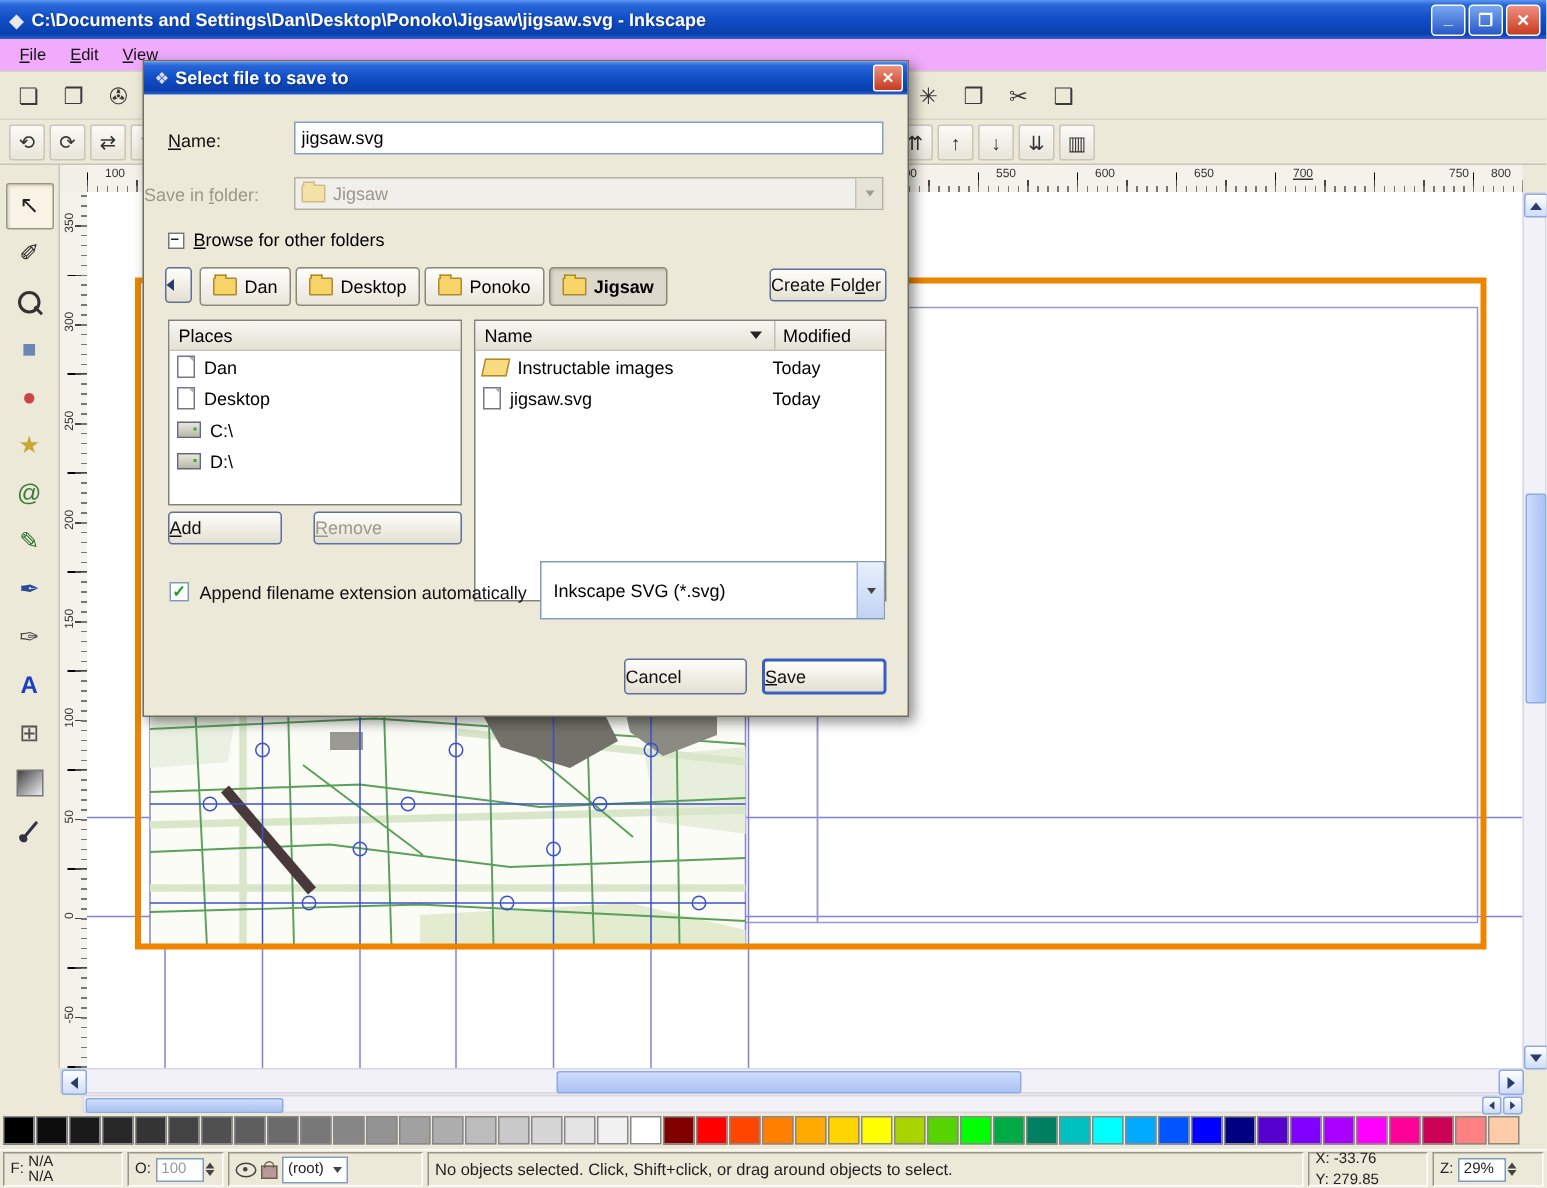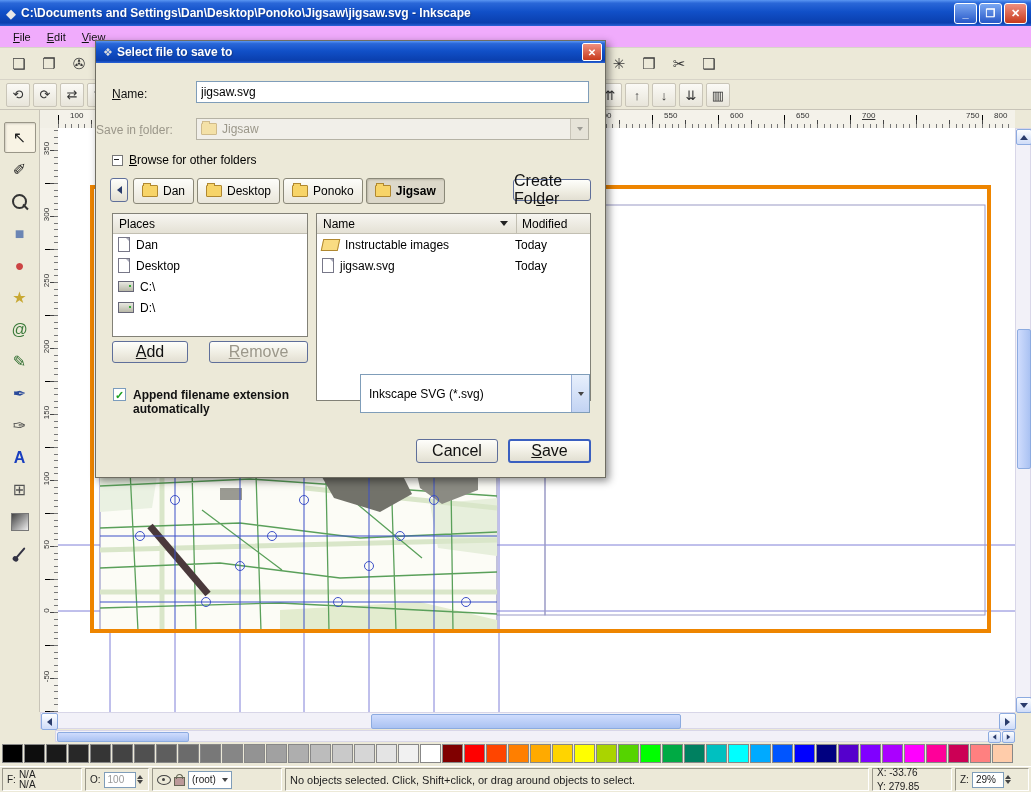--- a/index.html
+++ b/index.html
@@ -111,21 +111,21 @@
     font-size:12px;padding:2px 4px;box-sizing:border-box;}
   .xcombo{position:absolute;border:1px solid #b5b2a5;background:#f1efe9;display:flex;align-items:center;box-sizing:border-box;padding-left:4px;gap:5px;}
   .xcombo .arrowbox{margin-left:auto;width:17px;align-self:stretch;background:#e6e3d8;border-left:1px solid #c8c4b8;
     display:flex;align-items:center;justify-content:center;}
   .combo-live{border:1px solid #7f9db9;background:#fff;}
   .combo-live .arrowbox{background:linear-gradient(#e8f0fc,#c2d3f3);border-left:1px solid #9ab0d8;}
   .expander{position:absolute;display:flex;align-items:center;gap:6px;}
   .expbox{width:9px;height:9px;border:1px solid #777;background:#fff;position:relative;display:inline-block;}
   .expbox::after{content:"";position:absolute;left:1px;top:3px;width:5px;height:1px;background:#222;}
   .xbtn{border:1px solid #5f6f9a;border-radius:3px;background:linear-gradient(#fefefb,#eeece1 60%,#e2dfd2);
-    font-family:"Liberation Sans",sans-serif;font-size:16px;color:#111;display:flex;align-items:center;justify-content:center;gap:5px;box-sizing:border-box;}
+    font-family:"Liberation Sans",sans-serif;font-size:12px;color:#111;display:flex;align-items:center;justify-content:flex-start;gap:5px;box-sizing:border-box;}
   .crumb{height:24px;padding:0 8px;border:1px solid #8a8878;border-radius:3px;background:linear-gradient(#fdfdfa,#e9e6da);
     display:flex;align-items:center;gap:5px;font-size:12px;}
   .crumb-active{font-weight:bold;background:#dcd8ca;box-shadow:inset 1px 1px 2px #b8b4a4;}
   .pane{position:absolute;border:1px solid #828177;background:#fff;box-sizing:border-box;overflow:hidden;}
   .pane-header{height:20px;background:linear-gradient(#f7f6f1,#e4e1d5);border-bottom:1px solid #c2bfb2;
     display:flex;align-items:center;padding:0 6px;font-size:12px;box-sizing:border-box;}
   .place-row,.file-row{height:21px;display:flex;align-items:center;gap:6px;padding:0 5px;font-size:12px;}
   .fname{flex:1;}
   .fmod{width:70px;flex:0 0 auto;}
   .col-name{flex:1;display:flex;align-items:center;gap:21px;}
@@ -550,21 +550,21 @@
           </div>
           <div class="file-row">
             <span class="ic-file"></span>
             <span class="fname">jigsaw.svg</span>
             <span class="fmod">Today</span>
           </div>
         </div>
     </div>
 
     <span class="xp-check" style="left:17px;top:347px;">✓</span>
-    <span class="dlg-label" style="left:37px;top:347px;width:220px;font-weight:bold;">Append filename extension automatically</span>
+    <span class="dlg-label" style="left:37px;top:347px;width:220px;">Append filename extension automatically</span>
 
     <div class="xcombo combo-live" style="left:264px;top:333px;width:230px;height:39px;">
       <span style="padding-left:4px;">Inkscape SVG (*.svg)</span>
       <span class="arrowbox">
           <span class="tri tri-sm tri-down"></span>
         </span>
     </div>
 
     <div class="xbtn" style="position:absolute;left:320px;top:398px;width:82px;height:24px;">
       <span>Cancel</span>

